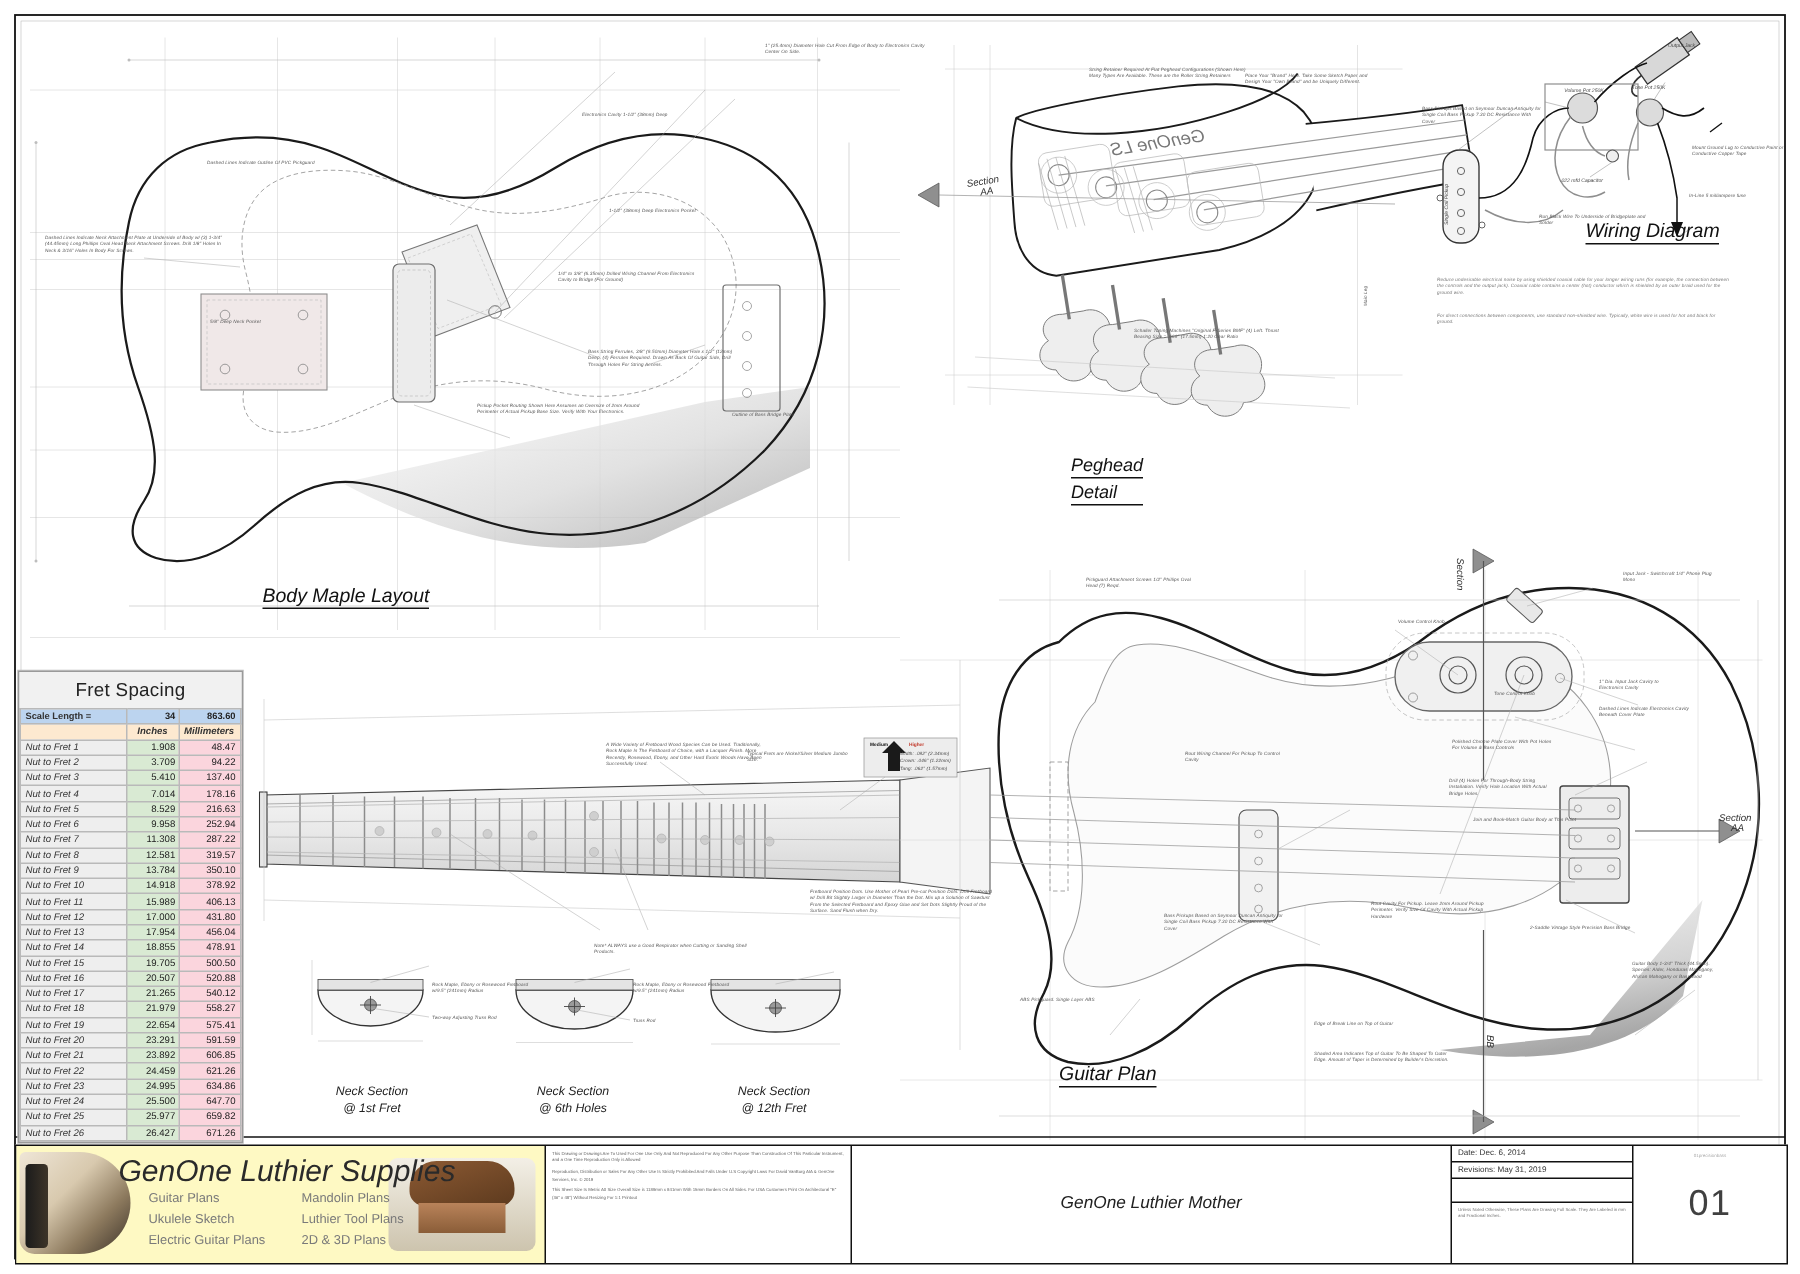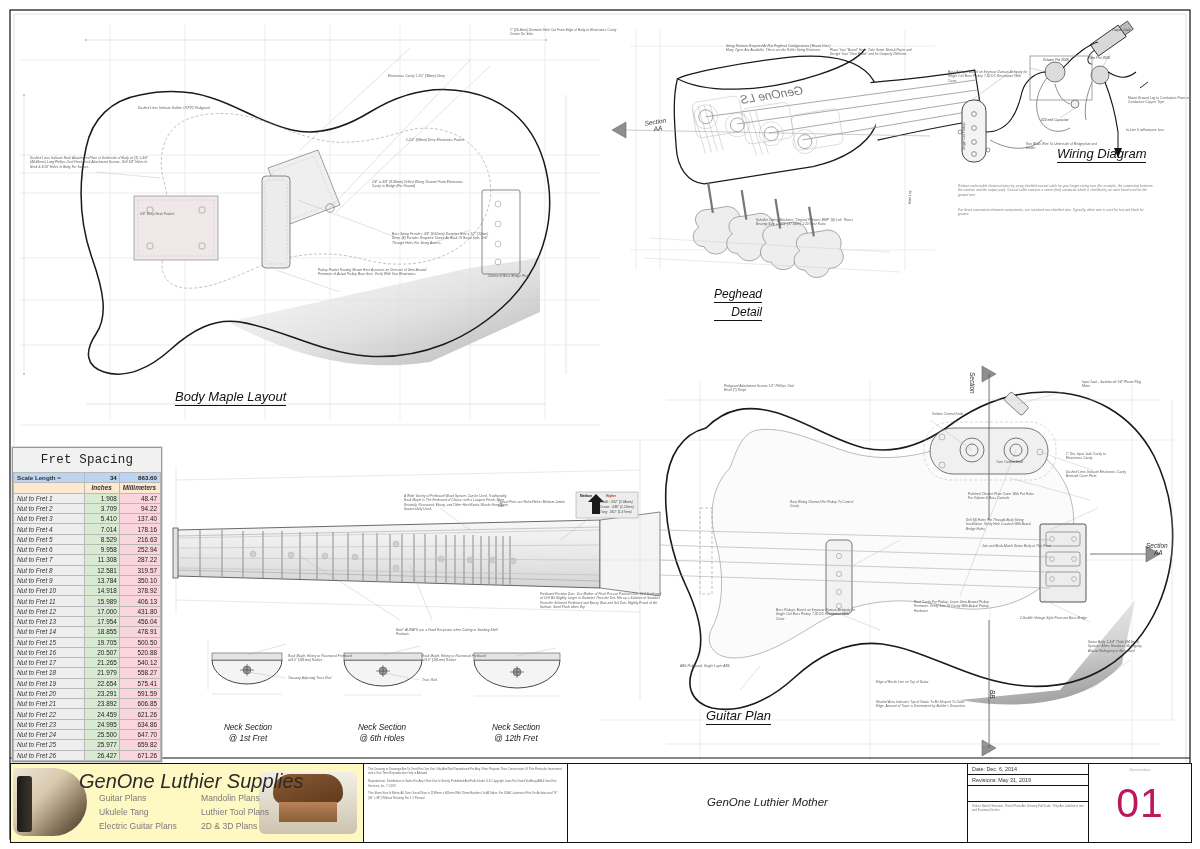--- a/index.html
+++ b/index.html
@@ -14,21 +14,21 @@
   .note2{font-size:3.4px;line-height:1.45;color:#4a4a4a;font-style:italic;}
   .title-u{font-family:"Liberation Sans",sans-serif;font-style:italic;font-size:13px;
            color:#111;border-bottom:1.1px solid #111;padding-bottom:1px;white-space:nowrap;}
   .title-u.small{font-size:12px;}
   .seclbl{font-size:6.5px;font-style:italic;color:#333;}
 
   
   #fret-table{position:absolute;left:12px;top:447px;width:148px;
               border:1px solid #9a9a9a;background:#f1f1f1;box-shadow:0 0 0 .5px #bbb;}
   #fret-table .cap{font-size:12.5px;text-align:center;padding:5px 0 5px;color:#222;
-                   background:#f1f1f1;letter-spacing:.2px;font-family:Liberation Mono, monospace;}
+                   background:#f1f1f1;letter-spacing:.2px;}
   #fret-table table{border-collapse:collapse;width:100%;font-size:6.4px;}
   #fret-table td{border:.5px solid #b9b9b9;padding:.6px 2px;height:8.1px;white-space:nowrap;}
   .t-lab{background:#eeeeee;font-style:italic;color:#333;width:48%;padding-left:3px!important;}
   .t-in{background:#d9ead3;text-align:right;color:#222;width:24%;}
   .t-mm{background:#fbd5dd;text-align:right;color:#222;width:28%;padding-right:3px!important;}
   .r-scale td{background:#bcd4ef;font-weight:bold;font-size:6.2px;font-style:normal;}
   .r-scale .t-lab{background:#bcd4ef;font-weight:bold;font-style:normal;}
   .r-units .t-lab{background:#fde9d0;}
   .r-units .t-in{background:#fde9d0;text-align:center;font-style:italic;font-weight:bold;color:#333;}
   .r-units .t-mm{background:#fde9d0;text-align:center;font-style:italic;font-weight:bold;color:#333;}
@@ -43,21 +43,21 @@
   #tb-title{flex:1;border-right:1.2px solid #111;display:flex;flex-direction:column;
             align-items:center;justify-content:center;}
   #tb-sub{font-style:italic;font-size:11.5px;color:#222;margin-bottom:2px;}
   #tb-main{font-style:italic;font-size:25px;color:#111;letter-spacing:.3px;}
   #tb-meta{width:120px;border-right:1.2px solid #111;display:flex;flex-direction:column;}
   #tb-meta .cell{border-bottom:1px solid #111;padding:2px 4px;font-size:5.4px;color:#333;}
   #tb-meta .cell.blank{flex:0 0 11px;}
   #tb-meta .cell.fine{border-bottom:none;flex:1;font-size:2.9px;line-height:1.5;color:#777;}
   #tb-sheet{width:102px;display:flex;align-items:center;justify-content:center;
             position:relative;}
-  #tb-sheetnum{font-size:41px;color:#be185d;font-weight:300;letter-spacing:1px;}
+  #tb-sheetnum{font-size:24px;color:#404040;font-weight:300;letter-spacing:1px;}
   #tb-sheetcap{position:absolute;top:4px;left:0;right:0;text-align:center;
                font-size:3px;color:#aaa;}
 
   
   .logo-word{position:absolute;left:68px;top:6px;font-style:italic;font-size:20px;color:#2a2a2a;}
   .logo-list{position:absolute;left:88px;top:28px;font-size:8.6px;
              color:#7a7a7a;line-height:1.62;}
   .logo-list span{display:inline-block;width:102px;}
   .logo-img-l{position:absolute;left:2px;top:4px;width:74px;height:68px;
       background:linear-gradient(135deg,#efe6d7 0%,#d8c9ae 40%,#8d7a5e 70%,#3a3128 100%);
@@ -691,21 +691,21 @@
         <tr>
             <td class="t-lab">Nut to Fret 26</td>
             <td class="t-in">26.427</td>
             <td class="t-mm">671.26</td>
           </tr>
       </tbody>
     </table>
   </div>
 
   <div class="abs title-u" style="left:175px;top:389px;">Body Maple Layout</div>
-  <div class="abs" style="left:714px;top:287px;text-align:right;">
+  <div class="abs" style="left:714px;top:303px;text-align:left;">
     <div class="title-u small">Peghead</div>
     <div class="title-u small" style="margin-top:2px;">Detail</div>
   </div>
   <div class="abs title-u" style="left:1057px;top:146px;">Wiring Diagram</div>
   <div class="abs title-u" style="left:706px;top:708px;">Guitar Plan</div>
 
   <div class="abs" style="left:196px;top:722px;width:104px;text-align:center;font-style:italic;font-size:8.2px;color:#222;line-height:1.4;">
     <div>Neck Section</div>
     <div>@ 1st Fret</div>
   </div>
@@ -797,21 +797,21 @@
   <div class="abs note" style="left:876px;top:700px;width:90px;">Shaded Area Indicates Top of Guitar To Be Shaped To Outer Edge. Amount of Taper is Determined by Builder's Discretion.</div>
 
   <div id="titleblock">
 
     <div id="tb-logo">
       <div class="logo-img-l"></div>
       <div class="logo-img-r"></div>
       <div class="logo-word">GenOne Luthier Supplies</div>
       <div class="logo-list">
         <span>Guitar Plans</span><span>Mandolin Plans</span><br>
-        <span>Ukulele Tang</span><span>Luthier Tool Plans</span><br>
+        <span>Ukulele Sketch</span><span>Luthier Tool Plans</span><br>
         <span>Electric Guitar Plans</span><span>2D &amp; 3D Plans</span>
       </div>
     </div>
 
     <div id="tb-legal">
       <p>This Drawing or Drawings Are To Used For One Use Only And Not Reproduced For Any Other Purpose Than Construction Of This Particular Instrument, and a One Time Reproduction Only is Allowed</p>
       <p>Reproduction, Distribution or Sales For Any Other Use Is Strictly Prohibited And Falls Under U.S Copyright Laws For David VanBurg AIA &amp; GenOne Services, Inc. © 2019</p>
       <p>This Sheet Size Is Metric A0 Size Overall Size is 1189mm x 841mm With 15mm Borders On All Sides. For USA Customers Print On Architectural "E" (36" x 48") Without Resizing For 1:1 Printout</p>
     </div>
 

